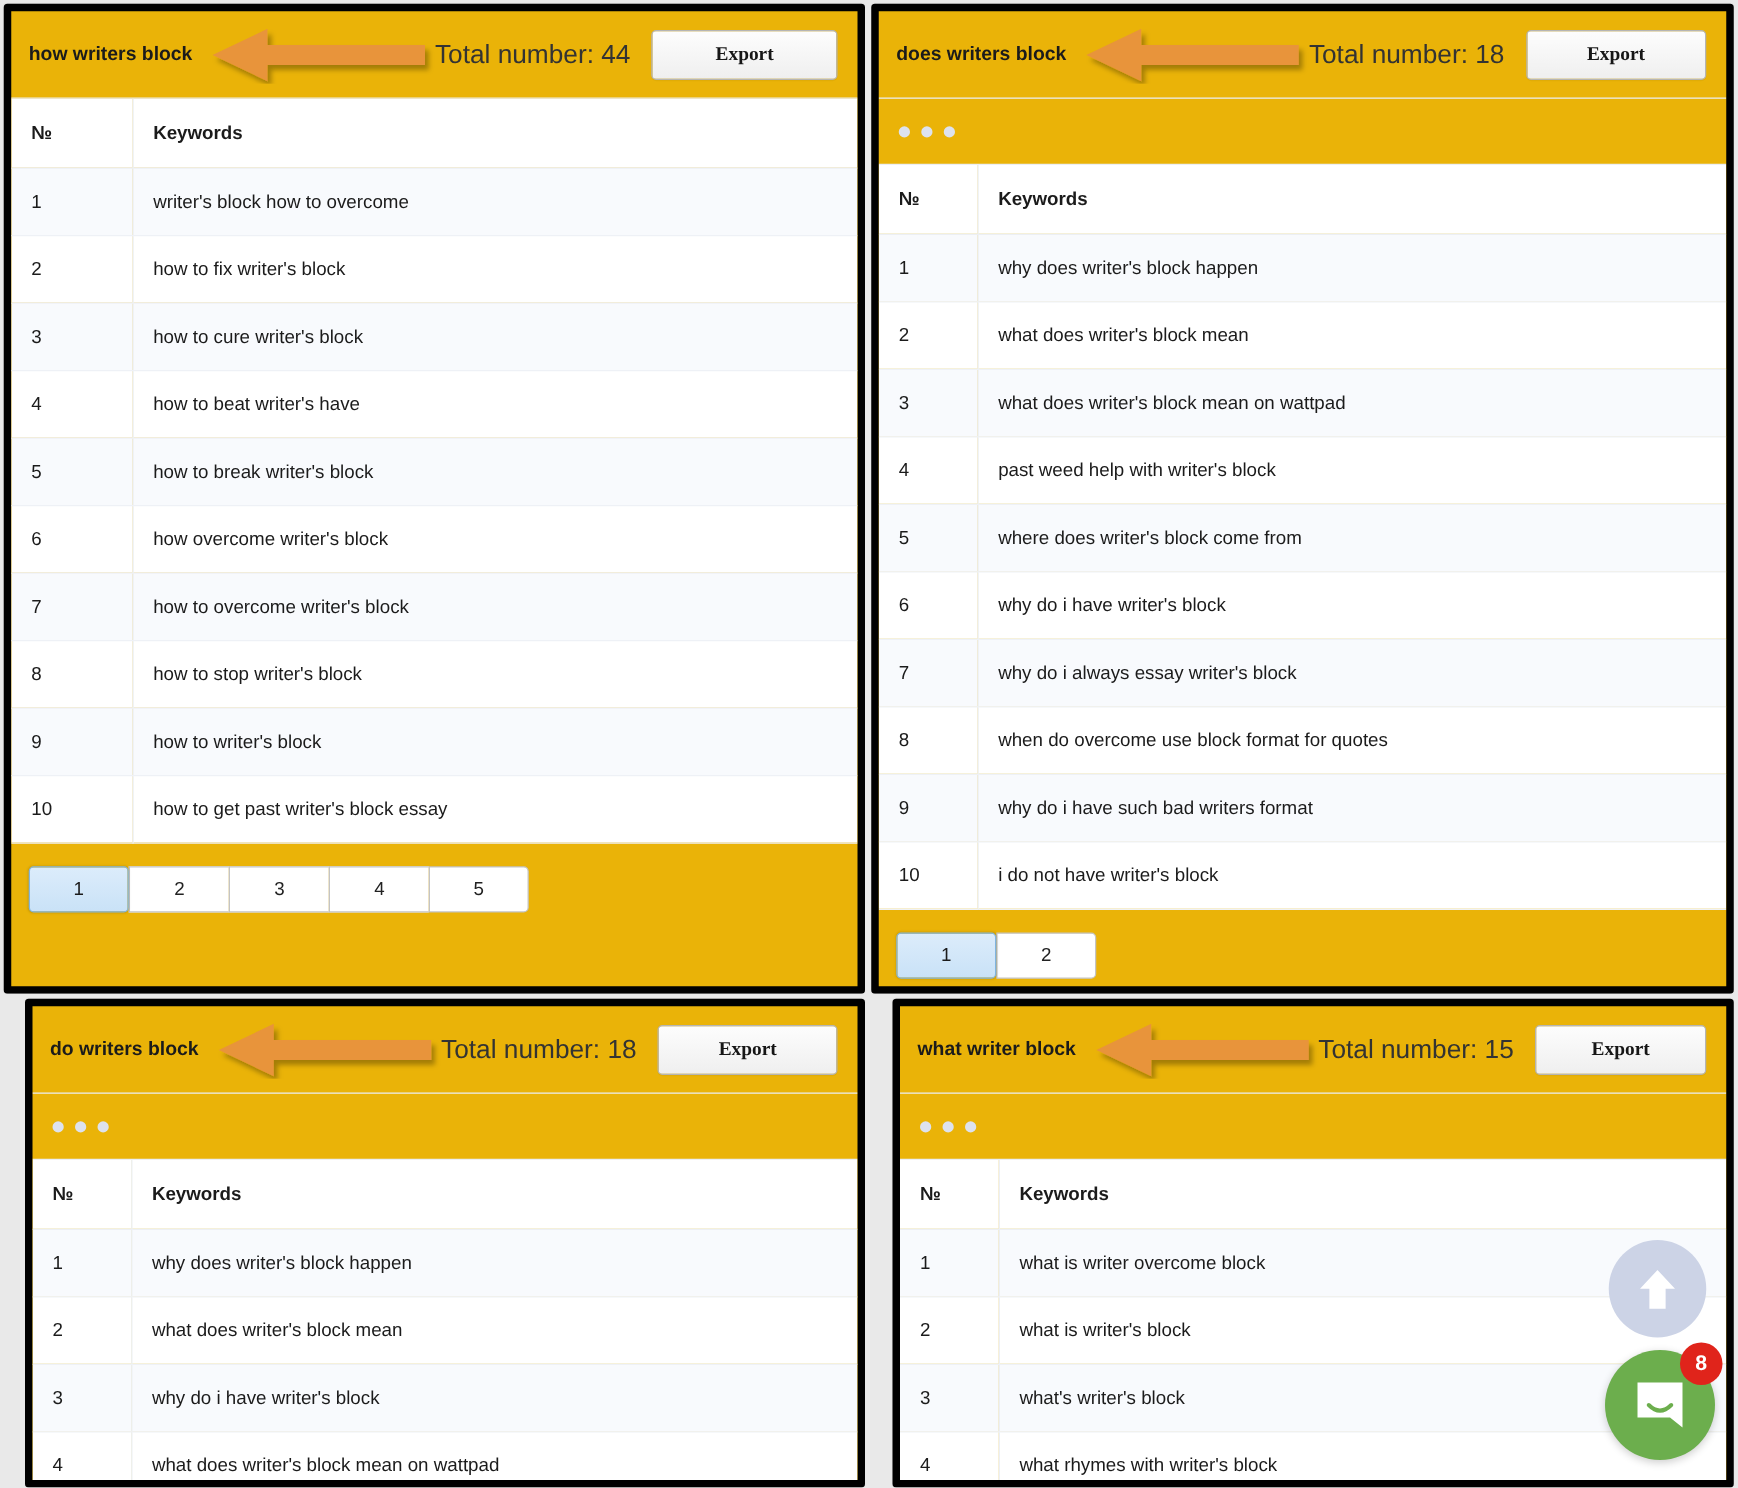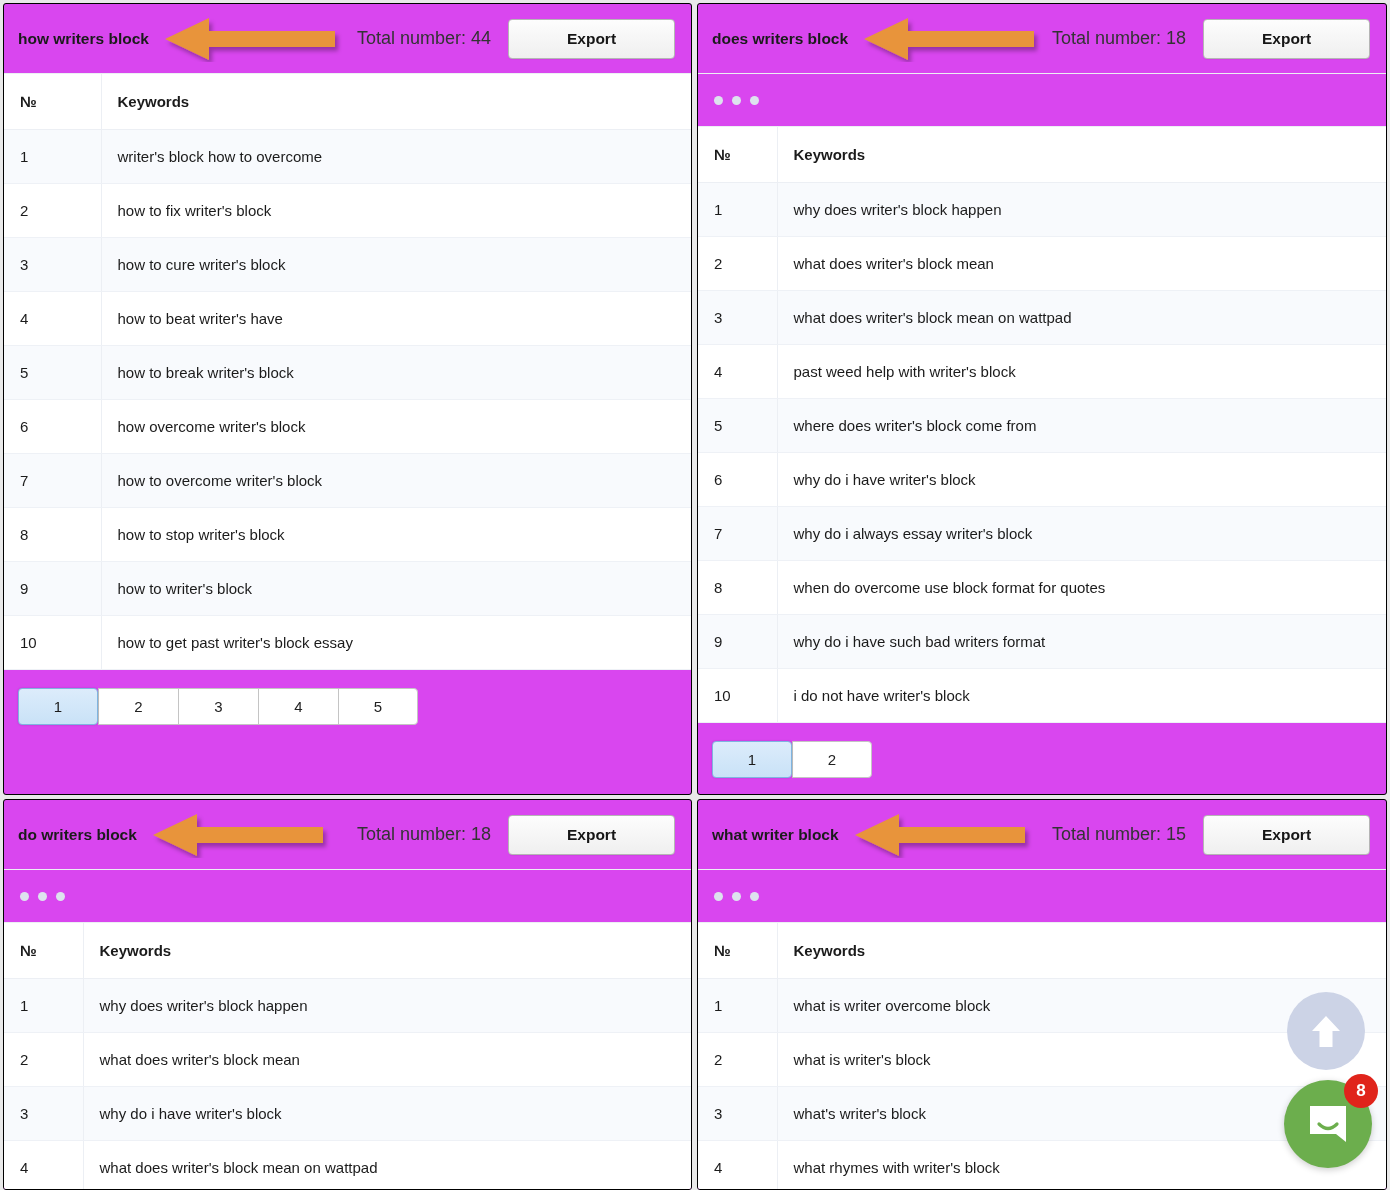--- a/index.html
+++ b/index.html
@@ -16,25 +16,25 @@
     position: relative;
     width: 1390px;
     height: 1190px;
     display: grid;
     grid-template-columns: 695px 695px;
     grid-template-rows: 795px 395px;
   }
 
   .panel-slot { padding: 3px 3px 0 3px; overflow: hidden; }
   .panel-slot.right { padding-left: 2px; }
-  .panel-slot.bottom { padding-top: 4px; }
+  .panel-slot.bottom { padding-top: 4px; margin-left: 17px; }
 
   .panel {
-    background: #d946ef;
-    border: 1px solid #000000;
+    background: #eab308;
+    border: 6px solid #000000;
     border-radius: 3px;
     height: 100%;
     overflow: hidden;
     position: relative;
     box-shadow: 0 0 1px rgba(0,0,0,0.05);
   }
 
   
   .panel-head {
     height: 70px;
@@ -57,33 +57,33 @@
     width: 180px;
     height: 46px;
     margin-left: 14px;
     flex: 0 0 auto;
   }
   .arrow-wrap svg { display: block; }
 
   .head-spacer { flex: 1 1 auto; }
 
   .total-number {
-    font-size: 18px;
+    font-size: 21px;
     color: #333333;
     white-space: nowrap;
     margin-right: 17px;
   }
 
   .export-btn {
     width: 167px;
     height: 40px;
     border: 1px solid #b5b5b5;
     border-radius: 4px;
     background: linear-gradient(to bottom, #fdfdfd 0%, #f6f6f6 50%, #efefef 100%);
-    font-family: Liberation Sans, sans-serif;
+    font-family: Liberation Serif, serif;
     font-size: 15.5px;
     font-weight: bold;
     color: #161616;
     cursor: pointer;
     box-shadow: 0 1px 0 rgba(0,0,0,0.04);
   }
 
   
   .dots-row {
     height: 53px;

